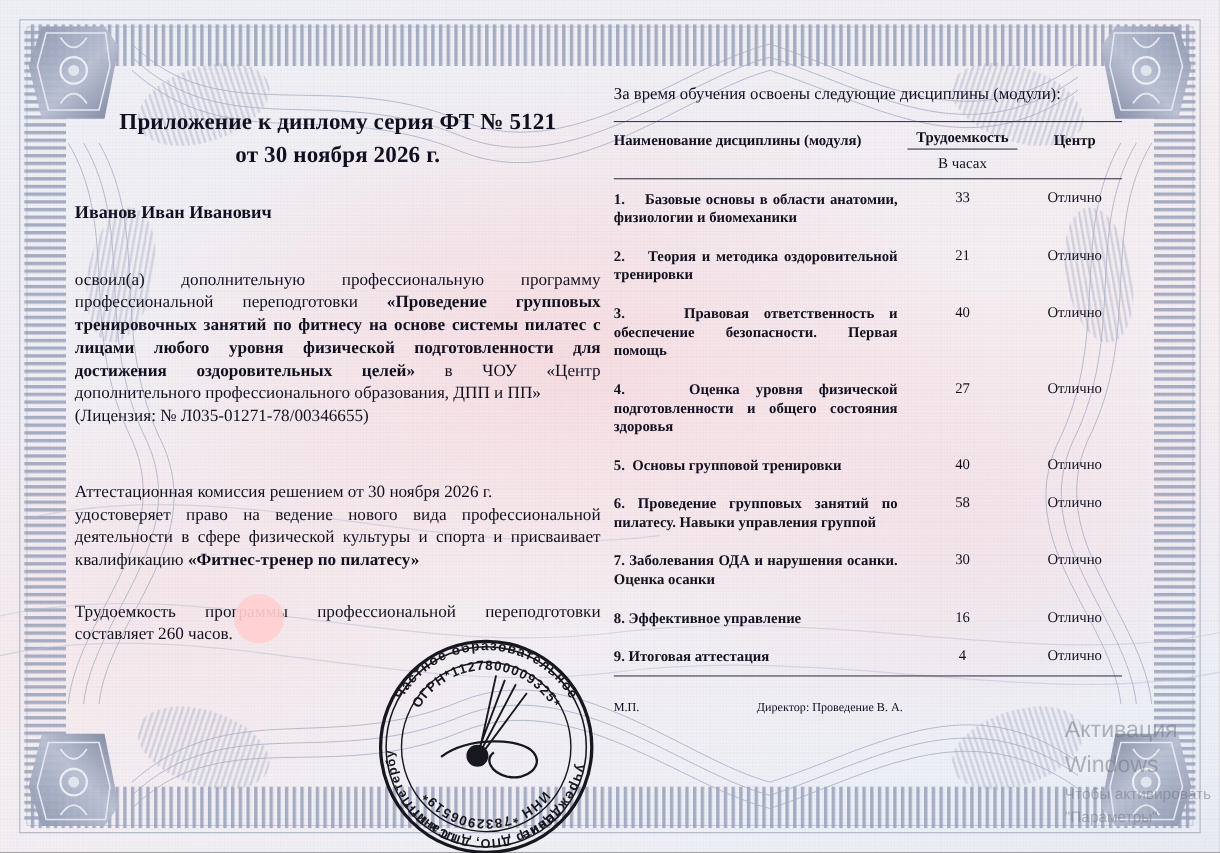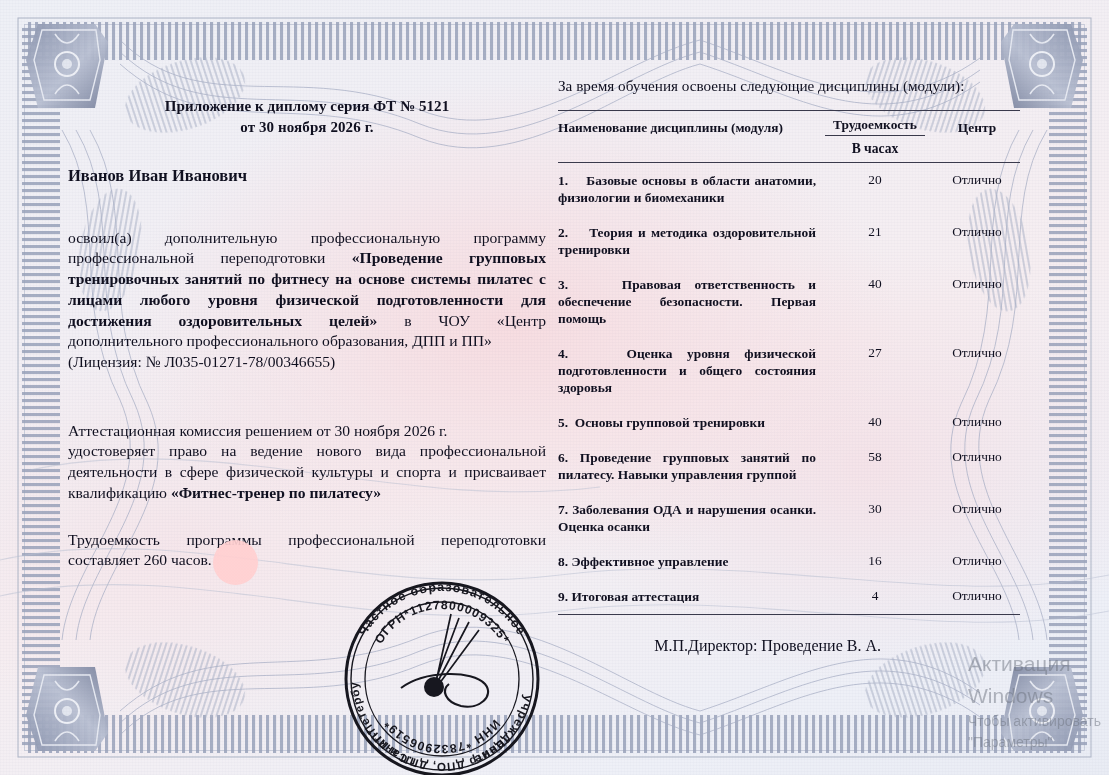--- a/index.html
+++ b/index.html
@@ -49,21 +49,21 @@
   }
   .right-col {
     position: absolute;
     left: 558px; top: 76px;
     width: 462px;
   }
 
   .doc-title {
     text-align: center;
     font-weight: bold;
-    font-size: 15px;
+    font-size: 21px;
     line-height: 1.42;
     letter-spacing: 0.1px;
   }
 
   .holder-name {
     margin-top: 27px;
     font-weight: bold;
     font-size: 16.5px;
   }
 
@@ -106,21 +106,21 @@
   .th-name   { text-align: left;   width: 258px; }
   .th-hours  { text-align: center; width: 118px; }
   .th-grade  { text-align: center; width: 86px;  }
   .hours-head-wrap {
     display: inline-block;
     border-bottom: 1px solid #39394a;
     padding: 0 8px 2px 8px;
   }
   .subhead-row td {
     text-align: center;
-    font-weight: bold;
+    font-weight: normal;
     font-size: 13.6px;
     padding: 1px 0 5px 0;
   }
   .rule-top, .rule-mid, .rule-bottom {
     height: 0;
     border: none;
     border-top: 1px solid #3a3a4c;
     margin: 0;
   }
   .rule-wrap { padding: 0; }
@@ -136,22 +136,21 @@
     line-height: 1.27;
     padding-right: 6px;
   }
   td.c-name.short { text-align: center; }
   td.c-hours { text-align: center; font-weight: normal; }
   td.c-grade { text-align: center; font-weight: normal; }
 
   .signature-row {
     margin-top: 22px;
     display: flex;
-    font-size: 16px;
-    text-align: right;
+    font-size: 11px;
   }
   .sig-mp { width: 130px; }
 
   
   .ink-dot {
     position: absolute;
     left: 213px; top: 540px;
     width: 45px; height: 45px;
     border-radius: 50%;
     background: #ffcfd0;
@@ -354,21 +353,21 @@
           </tr>
           <tr>
               <td class="rule-wrap" colspan="3">
                 <hr class="rule-mid">
               </td>
             </tr>
         </thead>
         <tbody>
             <tr>
               <td class="c-name">1.&nbsp;&nbsp;&nbsp;&nbsp;Базовые основы в области анатомии, физиологии и биомеханики</td>
-              <td class="c-hours">20</td>
+              <td class="c-hours">33</td>
               <td class="c-grade">Отлично</td>
             </tr>
             <tr>
               <td class="c-name">2.&nbsp;&nbsp;&nbsp;&nbsp;Теория и методика оздоровительной тренировки</td>
               <td class="c-hours">21</td>
               <td class="c-grade">Отлично</td>
             </tr>
             <tr>
               <td class="c-name">3.&nbsp;&nbsp;&nbsp;&nbsp;Правовая ответственность и обеспечение безопасности. Первая помощь</td>
               <td class="c-hours">40</td>

